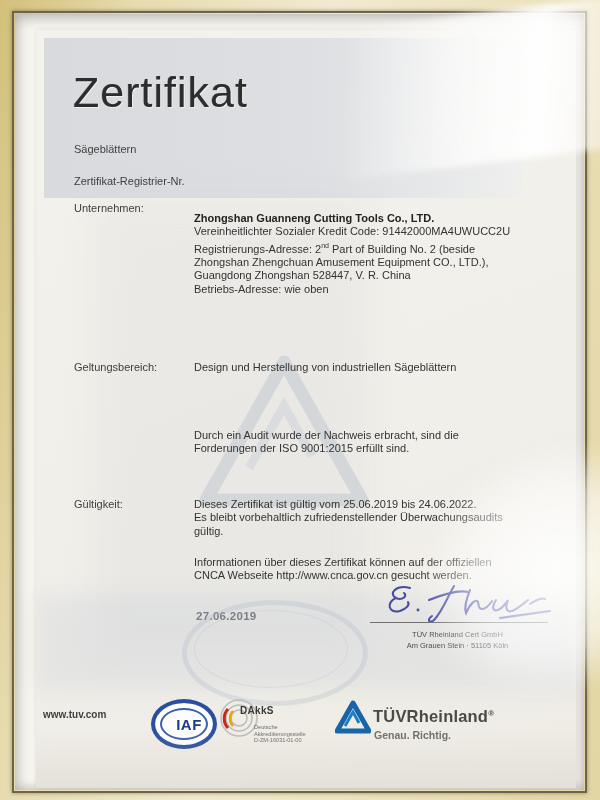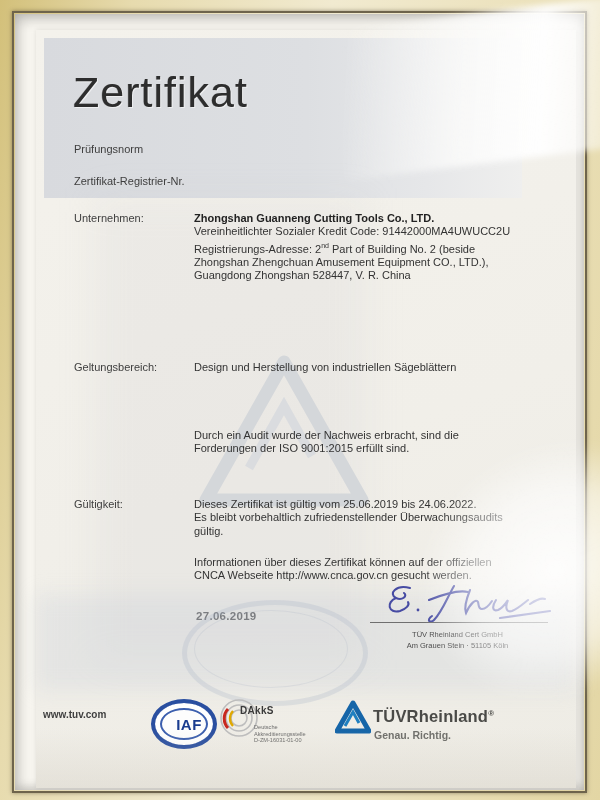--- a/index.html
+++ b/index.html
@@ -111,33 +111,34 @@
       <polygon points="90,14 168,152 12,152" fill="none" stroke="#d4d7da" stroke-width="13" stroke-linejoin="round"></polygon>
       <polyline points="55,120 90,58 118,108" fill="none" stroke="#dadcdf" stroke-width="9"></polyline>
     </svg>
   </div>
 
   <div class="abs seal"></div>
   <div class="abs seal-inner"></div>
 
   <div class="abs title">Zertifikat</div>
 
-  <div class="abs lbl" style="left:38px;top:113px;">Prüfungsnorm</div>
+  <div class="abs lbl" style="left:38px;top:113px;">Sägeblättern</div>
   <div class="abs norm-val" style="left:158px;top:107px;">ISO 9001:2015</div>
 
   <div class="abs lbl" style="left:38px;top:145px;">Zertifikat-Registrier-Nr.</div>
   <div class="abs reg-val" style="left:158px;top:144px;">01 100 1833216</div>
 
-  <div class="abs lbl" style="left:38px;top:182px;">Unternehmen:</div>
+  <div class="abs lbl" style="left:38px;top:172px;">Unternehmen:</div>
   <div class="abs val" style="left:158px;top:182px;width:345px;">
     <div class="company-name">Zhongshan Guanneng Cutting Tools Co., LTD.</div>
     <div>Vereinheitlichter Sozialer Kredit Code: 91442000MA4UWUCC2U</div>
     <div><span>Registrierungs-Adresse: 2</span><sup>nd</sup><span> Part of Building No. 2 (beside</span></div>
     <div>Zhongshan Zhengchuan Amusement Equipment CO., LTD.),</div>
     <div>Guangdong Zhongshan 528447, V. R. China</div>
+    <div>Betriebs-Adresse: wie oben</div>
   </div>
 
   <div class="abs lbl" style="left:38px;top:331px;">Geltungsbereich:</div>
   <div class="abs val" style="left:158px;top:331px;width:350px;">Design und Herstellung von industriellen Sägeblättern</div>
 
   <div class="abs val" style="left:158px;top:399px;width:345px;">
     <div>Durch ein Audit wurde der Nachweis erbracht, sind die</div>
     <div>Forderungen der ISO 9001:2015 erfüllt sind.</div>
   </div>
 

